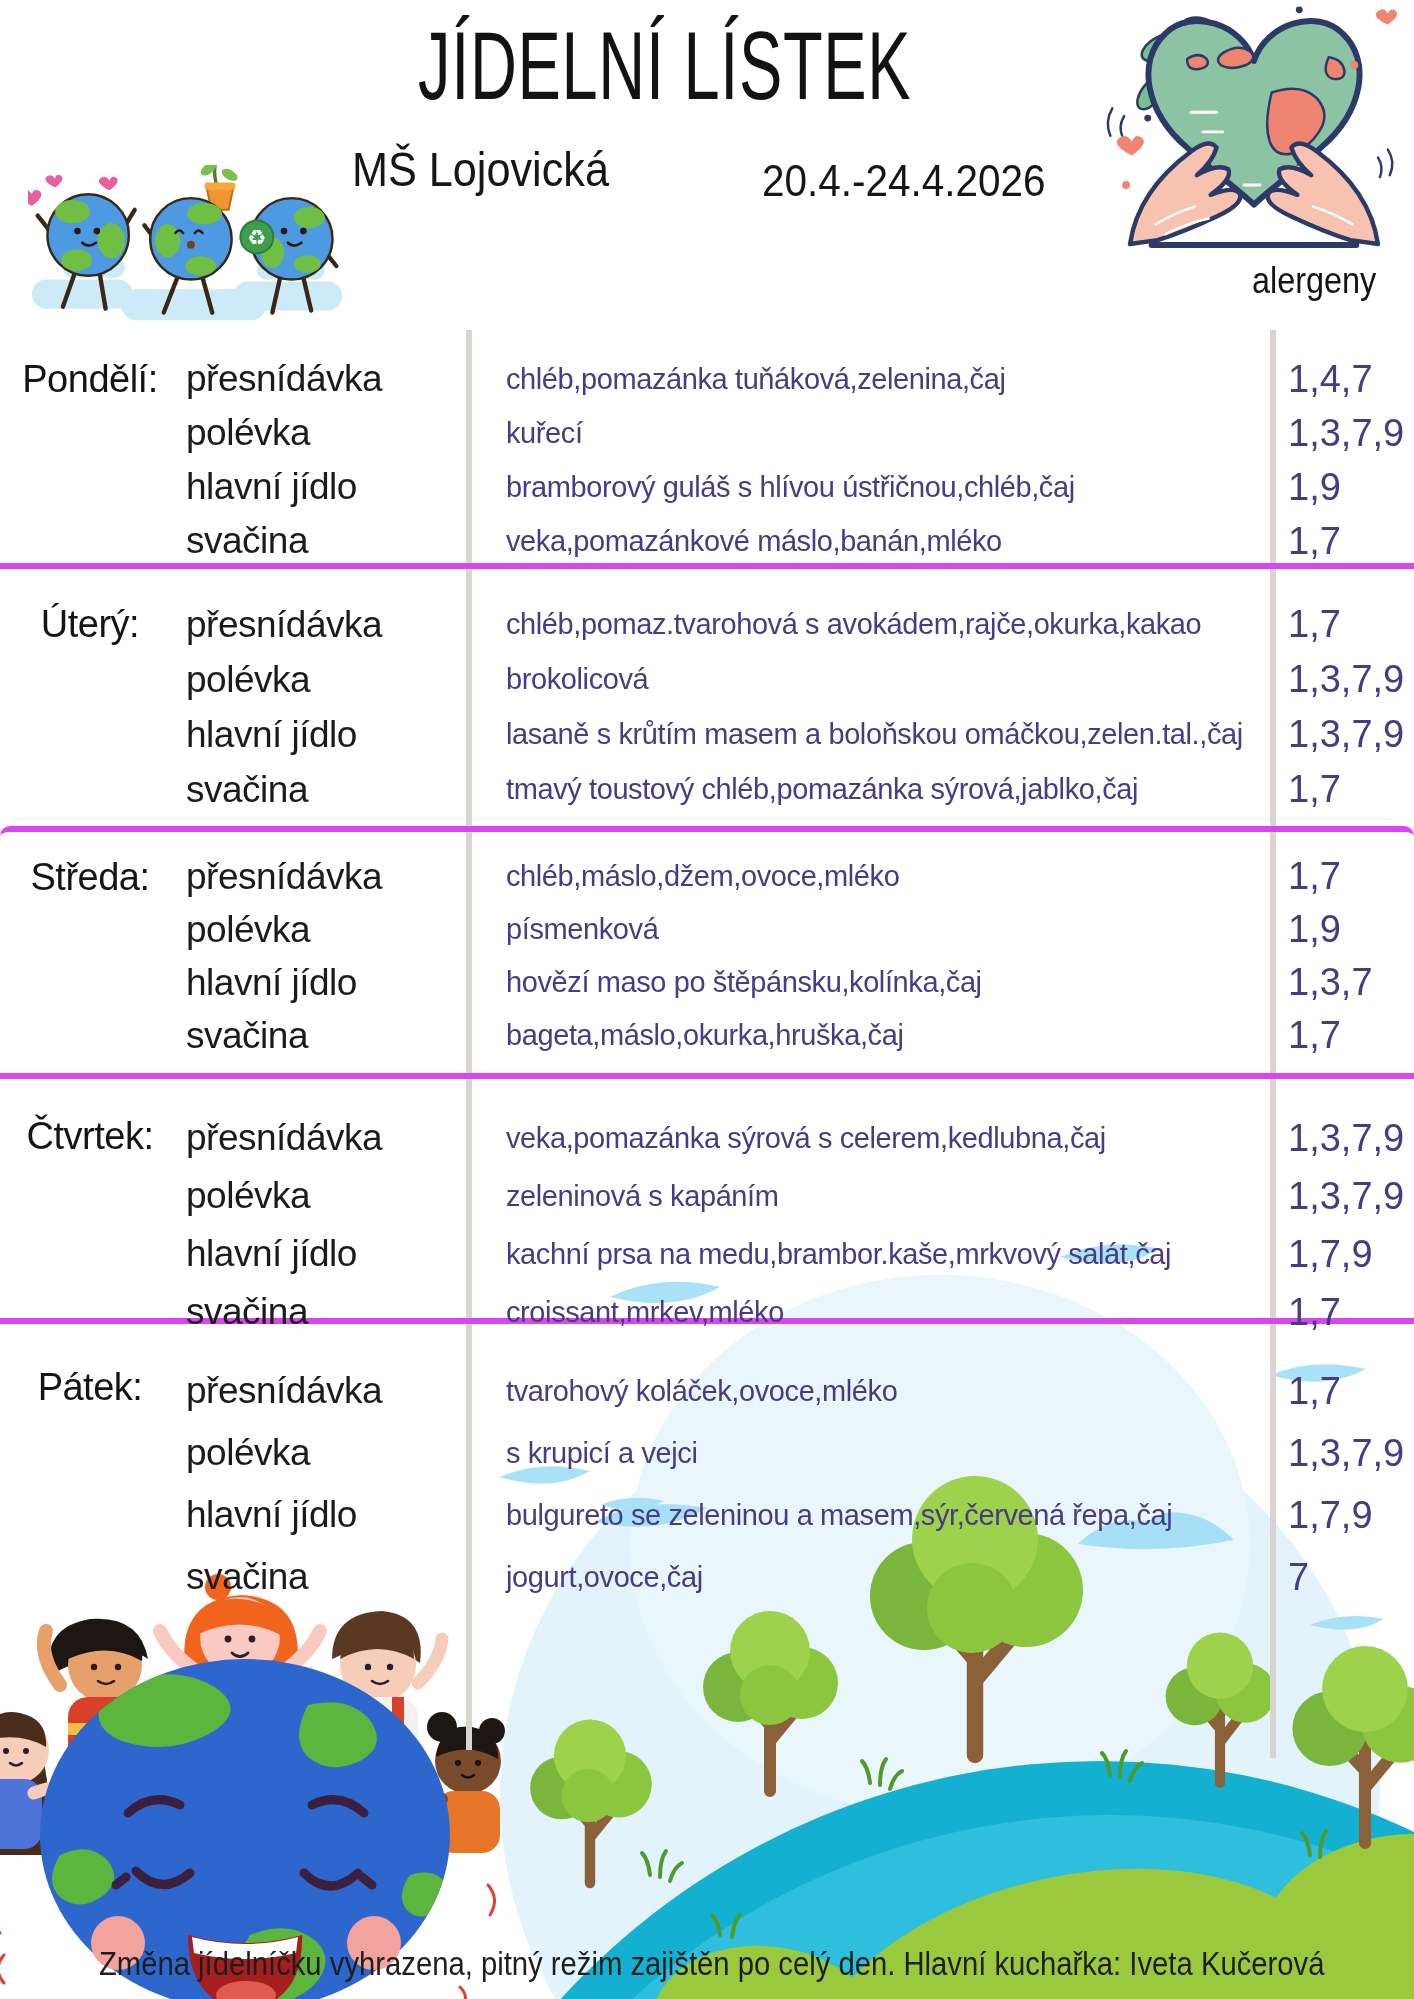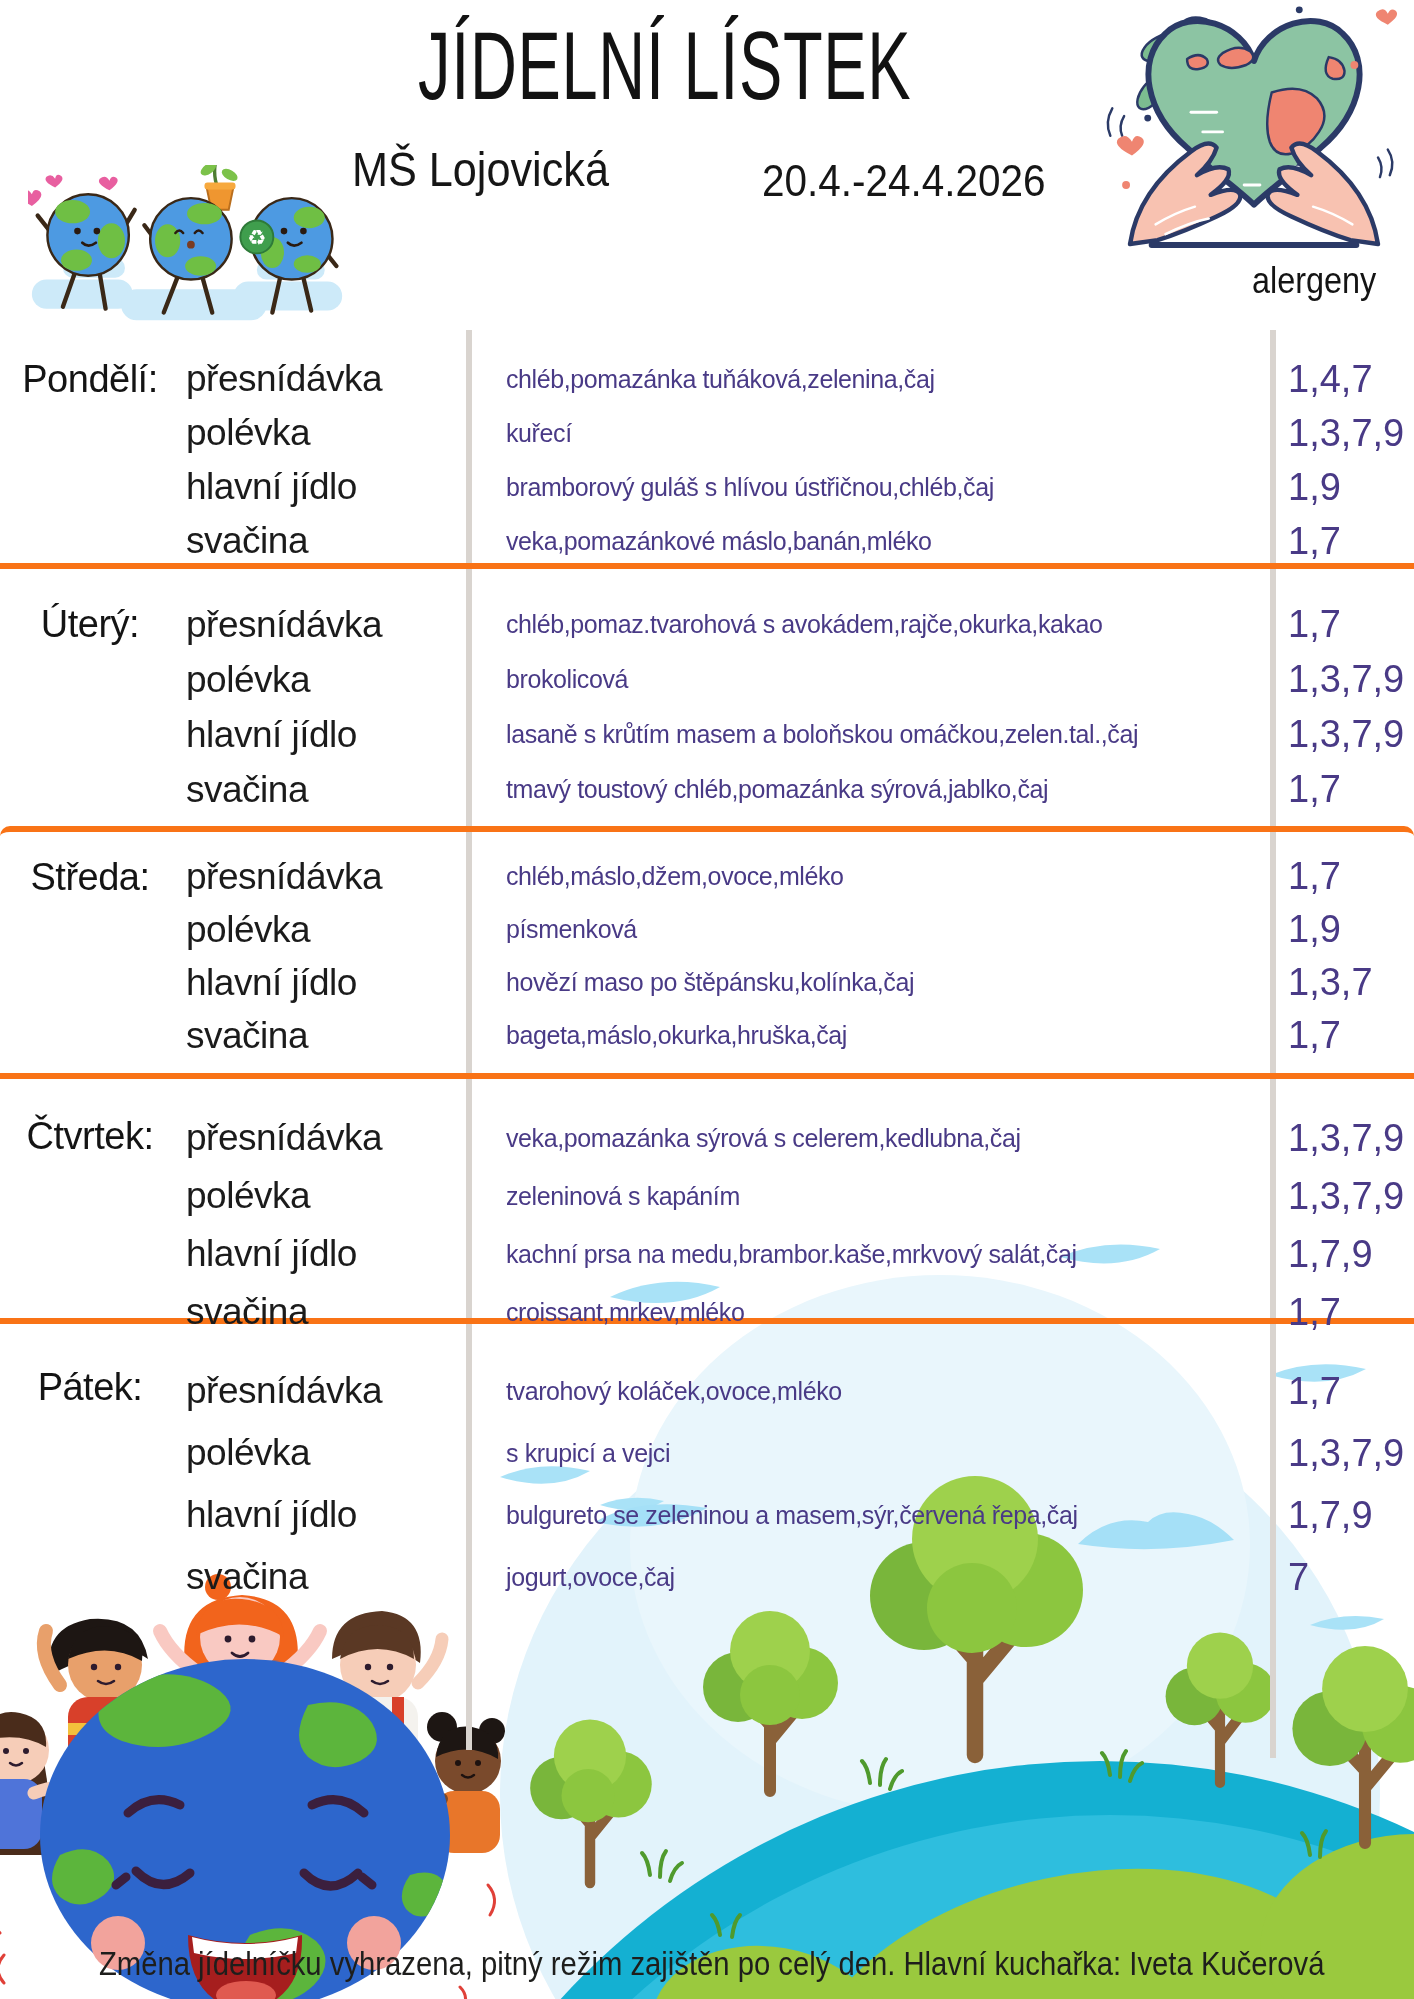--- a/index.html
+++ b/index.html
@@ -22,32 +22,32 @@
     transform:scaleX(.9);transform-origin:left top;}
 
   
   .vline{width:6px;background:#d9d4cf;top:330px;z-index:2;}
   .vline.v1{left:466px;height:1420px;}
   .vline.v2{left:1270px;height:1428px;}
 
   
   #menu{left:0;top:336px;width:1414px;z-index:3;}
   .day-section{display:flex;box-sizing:border-box;}
-  .day-section + .day-section{border-top:6px solid #f97316;}
+  .day-section + .day-section{border-top:6px solid #d946ef;}
   .day-section:nth-of-type(1){height:227px;--pt:16px;--rh:54px;}
   .day-section:nth-of-type(2){height:263px;--pt:28px;--rh:55px;}
   .day-section:nth-of-type(3){height:247px;border-radius:10px;--pt:18px;--rh:53px;}
   .day-section:nth-of-type(4){height:245px;--pt:30px;--rh:58px;}
   .day-section:nth-of-type(5){height:302px;--pt:36px;--rh:62px;}
   .day-col{width:180px;flex:0 0 180px;text-align:center;padding-top:calc(var(--pt) + 6px);}
   .day-label{font-size:38px;color:#141414;letter-spacing:-.5px;}
   .rows{flex:1;padding-top:var(--pt);}
   .menu-row{display:grid;grid-template-columns:288px 804px 142px;height:var(--rh);align-items:center;}
   .meal{font-size:37px;color:#1b1b1b;padding-left:6px;letter-spacing:-.5px;white-space:nowrap;}
-  .dish{font-size:25px;color:#493a86;padding-left:38px;letter-spacing:-.4px;white-space:nowrap;}
+  .dish{font-size:29px;color:#493a86;padding-left:38px;letter-spacing:-.4px;white-space:nowrap;}
   .allergen{font-size:38px;color:#493a86;padding-left:16px;white-space:nowrap;}
 
   
   .footer{left:0;top:1944px;width:1414px;text-align:center;font-size:34px;color:#1e1e1c;
     transform:scaleX(.86);transform-origin:center top;white-space:nowrap;z-index:6;}
 
   .illo{z-index:1;}
   .illo svg{display:block;}
 </style>
 </head>

